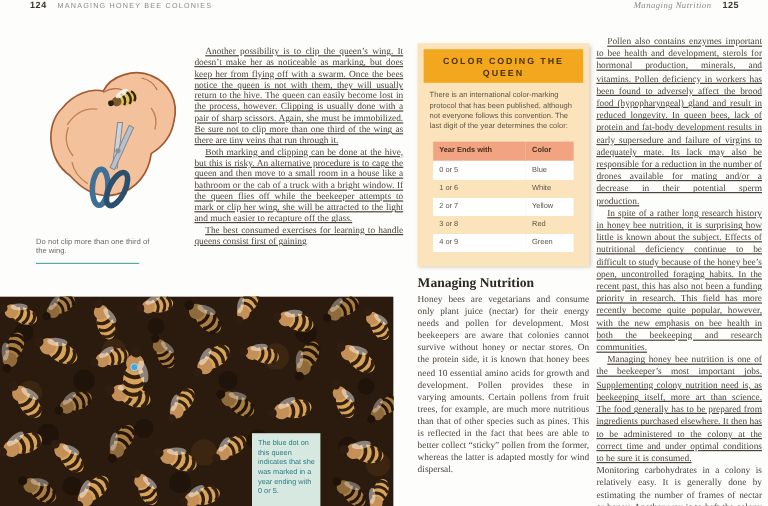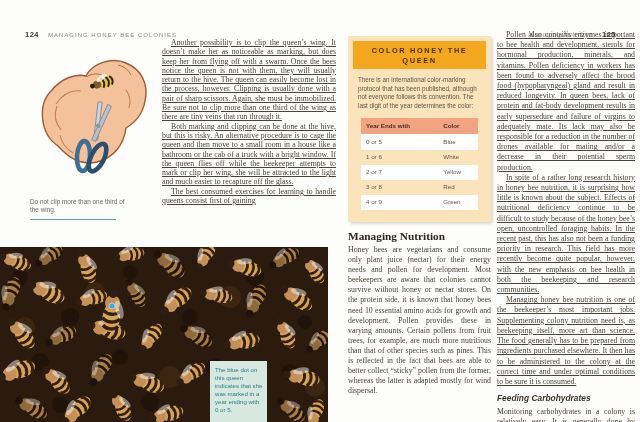--- a/index.html
+++ b/index.html
@@ -1,19 +1,19 @@
 <!DOCTYPE html>
 <html><head>
 <meta charset="utf-8">
 <style>
   * { margin:0; padding:0; box-sizing:border-box; }
   html,body { width:640px; height:422px; overflow:hidden; background:#fdfdfb; }
   body { font-family:"Liberation Serif", serif; color:#463f35; position:relative; }
 
-  .runhead { position:absolute; top:30px; display:flex; align-items:baseline; gap:9px; }
+  .runhead { position:absolute; top:0; display:flex; align-items:baseline; gap:9px; }
   .runhead .pnum { font-family:"Liberation Sans", sans-serif; font-weight:bold; font-size:7.5px; color:#3a342c; letter-spacing:.5px; }
   .runhead .rh-left { font-family:"Liberation Sans", sans-serif; font-size:6px; color:#8d8a84; letter-spacing:1px; }
   .runhead .rh-right { font-style:italic; font-size:7.2px; color:#8d8a84; letter-spacing:.4px; }
   #runhead-left { left:25px; }
   #runhead-right { right:24px; }
 
   .bodycol { position:absolute; font-size:7.8px; line-height:9.6px; text-align:justify; color:#4a4339; }
   .bodycol p.ind { text-indent:9px;text-decoration:underline; }
   #left-text-col { left:162px; top:38px; width:174px; line-height:9.3px; }
   #mid-col  { left:348px; top:36px;  width:143px; line-height:10.1px; }
@@ -175,21 +175,21 @@
     <circle cx="112" cy="59" r="3" fill="#3fa8dc" stroke="#bfe4f2" stroke-width="0.7"></circle>
   </g>
 </svg>
 
 <div id="photo-caption-box">
   <span>The blue dot on this queen indicates that she was marked in a year ending with 0 or 5.</span>
 </div>
 
 <div class="bodycol" id="mid-col">
   <div id="color-box">
-    <div class="band">COLOR HONEY THE QUEEN</div>
+    <div class="band">COLOR CODING THE QUEEN</div>
     <div class="intro">There is an international color-marking protocol that has been published, although not everyone follows this convention. The last digit of the year determines the color:</div>
     <table>
       <thead>
         <tr>
           <th>Year Ends with</th>
           <th>Color</th>
         </tr>
       </thead>
       <tbody>
         <tr>
@@ -216,15 +216,14 @@
     </table>
   </div>
   <h2 class="h-section">Managing Nutrition</h2>
   <p>Honey bees are vegetarians and consume only plant juice (nectar) for their energy needs and pollen for development. Most beekeepers are aware that colonies cannot survive without honey or nectar stores. On the protein side, it is known that honey bees need 10 essential amino acids for growth and development. Pollen provides these in varying amounts. Certain pollens from fruit trees, for example, are much more nutritious than that of other species such as pines. This is reflected in the fact that bees are able to better collect “sticky” pollen from the former, whereas the latter is adapted mostly for wind dispersal.</p>
 </div>
 
 <div class="bodycol" id="right-col">
   <p class="ind">Pollen also contains enzymes important to bee health and development, sterols for hormonal production, minerals, and vitamins. Pollen deficiency in workers has been found to adversely affect the brood food (hypopharyngeal) gland and result in reduced longevity. In queen bees, lack of protein and fat-body development results in early supersedure and failure of virgins to adequately mate. Its lack may also be responsible for a reduction in the number of drones available for mating and/or a decrease in their potential sperm production.</p>
   <p class="ind">In spite of a rather long research history in honey bee nutrition, it is surprising how little is known about the subject. Effects of nutritional deficiency continue to be difficult to study because of the honey bee’s open, uncontrolled foraging habits. In the recent past, this has also not been a funding priority in research. This field has more recently become quite popular, however, with the new emphasis on bee health in both the beekeeping and research communities.</p>
   <p class="ind">Managing honey bee nutrition is one of the beekeeper’s most important jobs. Supplementing colony nutrition need is, as beekeeping itself, more art than science. The food generally has to be prepared from ingredients purchased elsewhere. It then has to be administered to the colony at the correct time and under optimal conditions to be sure it is consumed.</p>
-  <h3 class="h-sub">Feeding Carbohydrates</h3>
   <p>Monitoring carbohydrates in a colony is relatively easy. It is generally done by estimating the number of frames of nectar or honey. Another way is to heft the colony — get an estimate of its weight in order to make a decision. Perhaps the best food is combs of honey</p>
 </div>
 
 </body></html>

